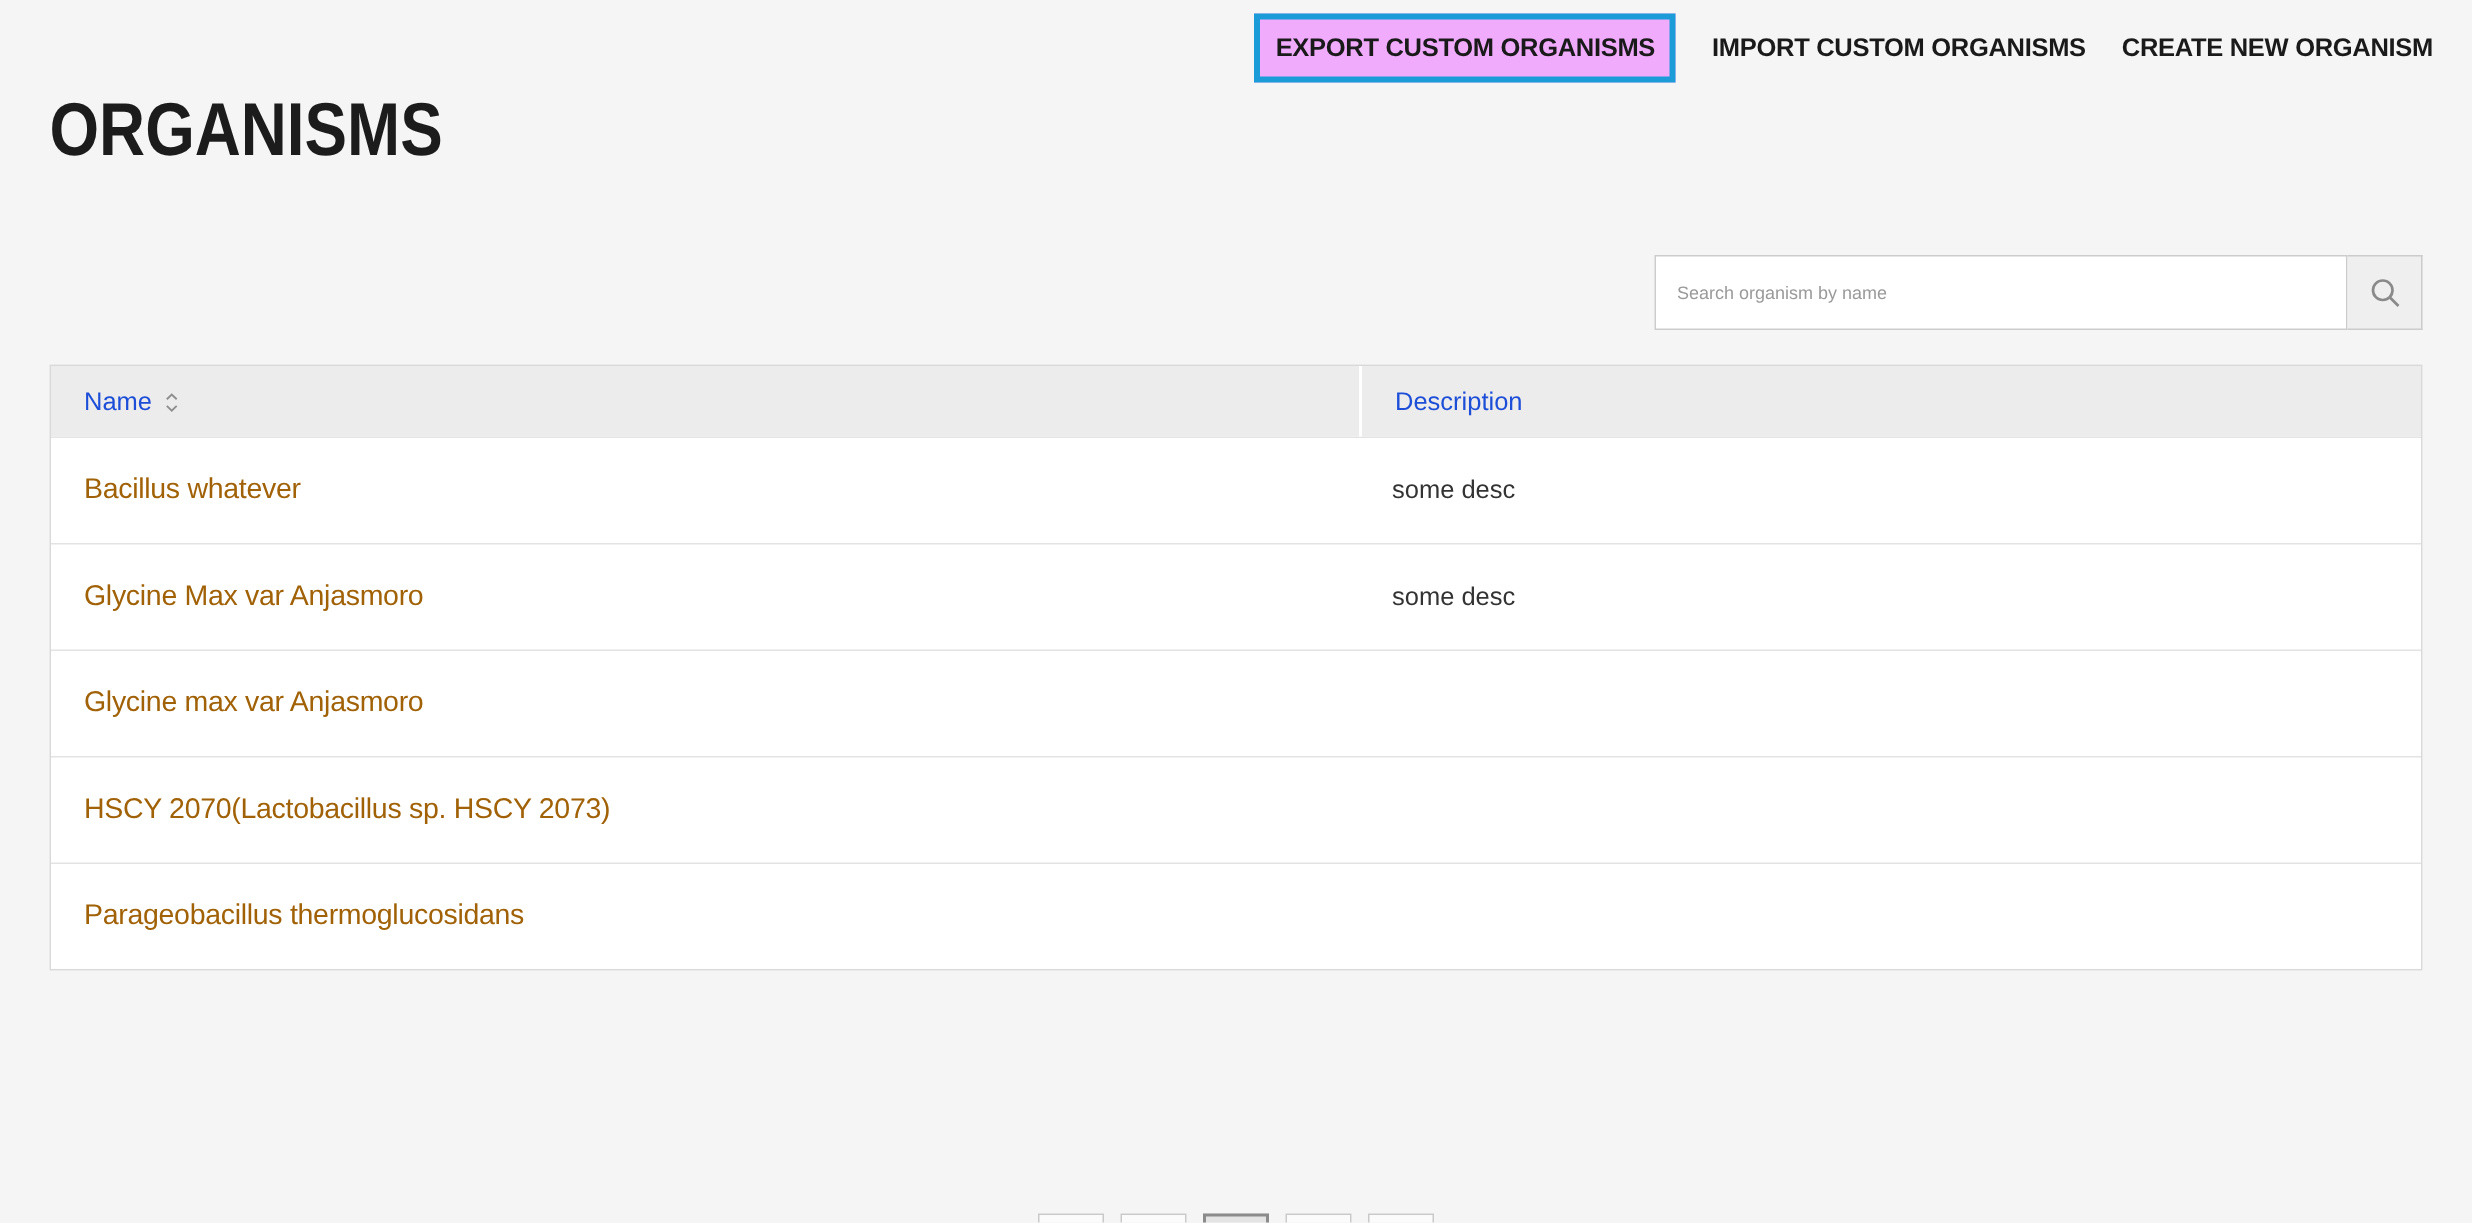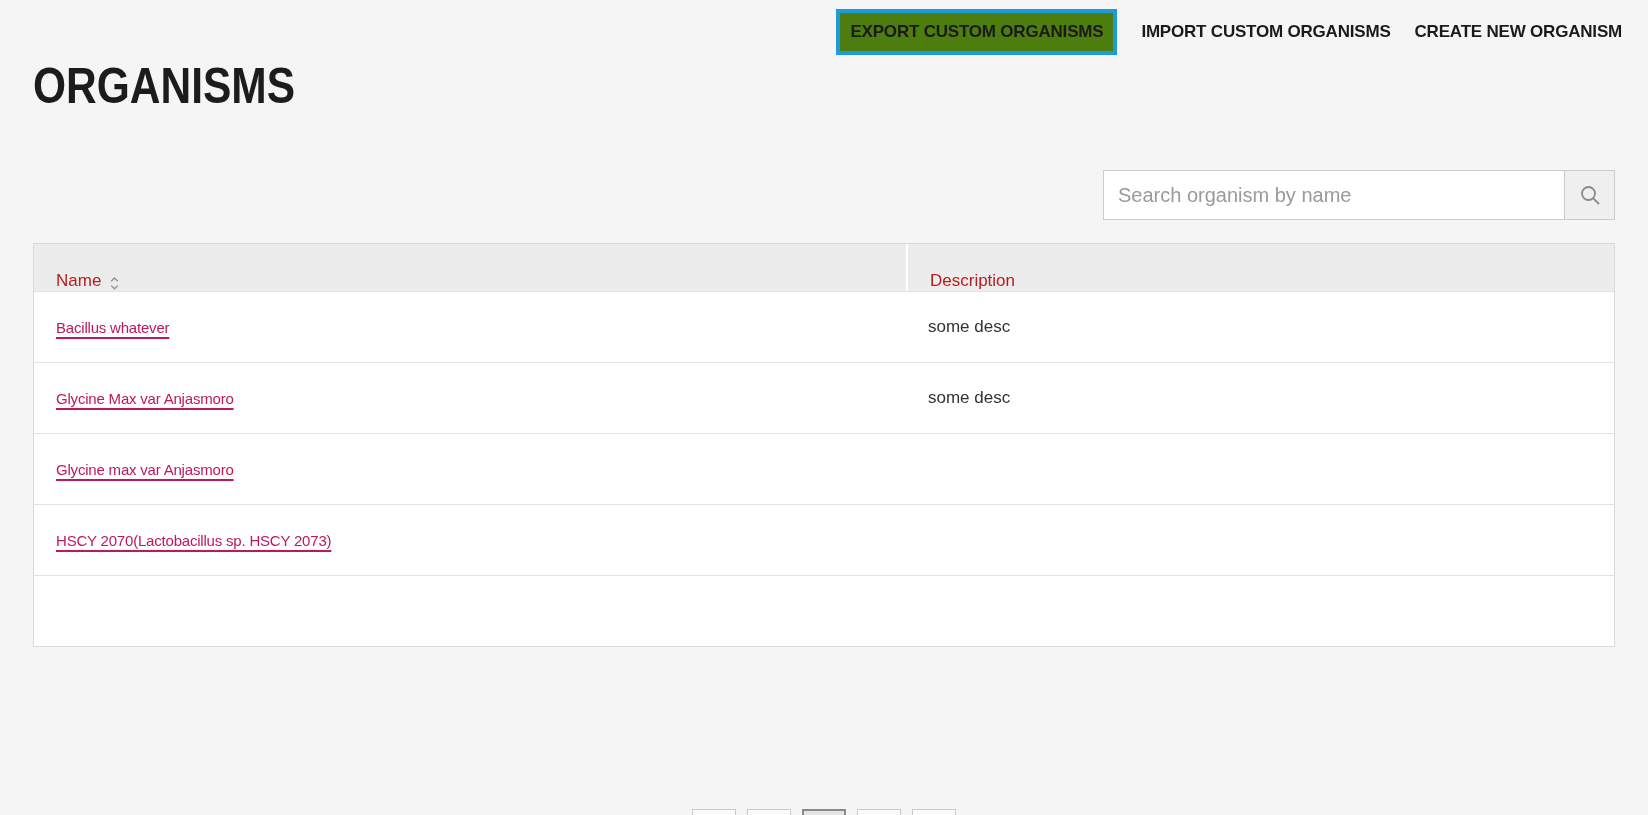--- a/index.html
+++ b/index.html
@@ -15,71 +15,71 @@
   .topnav {
     position: absolute; top: 6px; right: 26px;
     display: flex; align-items: center; gap: 24px; height: 51px;
   }
   .nav-link {
     font-size: 17px; font-weight: 700; letter-spacing: -0.2px;
     color: #1a1a1a; text-transform: uppercase; text-decoration: none;
     white-space: nowrap; cursor: pointer;
   }
   .nav-link.focused {
-    border: 4px solid #1b9cd8; background: #4d7c0f;
+    border: 4px solid #1b9cd8; background: #f0abfc;
     padding: 9px 10px;
   }
 
   
   .page-title {
     position: absolute; top: 58px; left: 33px;
     font-size: 50px; font-weight: 700; line-height: 1.15;
     letter-spacing: 0px; color: #1c1c1c;
     transform: scaleX(0.85); transform-origin: left center;
     white-space: nowrap;
   }
 
   
   .search-row {
     position: absolute; top: 170px; right: 33px;
     display: flex; height: 50px;
   }
   .search-input {
     width: 462px; height: 50px; border: 1px solid #cccccc; background: #ffffff;
-    font-family: "Liberation Sans", sans-serif; font-size: 20px; color: #333;
+    font-family: "Liberation Sans", sans-serif; font-size: 12px; color: #333;
     padding: 0 14px; outline: none;
   }
   .search-input::placeholder { color: #9a9a9a; }
   .search-btn {
     width: 50px; height: 50px; border: 1px solid #cccccc; border-left: none;
     background: #efefef; display: flex; align-items: center; justify-content: center;
     cursor: pointer;
   }
 
   
   .card {
     position: absolute; top: 243px; left: 33px; width: 1582px;
     background: #ffffff; border: 1px solid #d9d9d9;
   }
   .thead { display: flex; height: 47px; background: #ececec; }
   .th {
-    display: flex; align-items: flex-end; gap: 8px;
-    font-size: 17px; color: #b91c1c; padding-left: 22px;
+    display: flex; align-items: center; gap: 8px;
+    font-size: 17px; color: #1d4ed8; padding-left: 22px;
   }
   .th.name-col { width: 872px; flex: none; }
   .th.desc-col { flex: 1; border-left: 2px solid #ffffff; }
   .sort-icon { display: inline-flex; flex-direction: column; line-height: 0; margin-top: 2px; }
 
   .tr { display: flex; height: 71px; border-top: 1px solid #e3e3e3; background: #ffffff; }
   .td { display: flex; align-items: center; padding-left: 22px; }
   .td.name-col { width: 872px; flex: none; }
   .td.desc-col { flex: 1; font-size: 17px; color: #333333; text-align: center; }
   .org-link {
-    font-size: 15px; color: #be185d; letter-spacing: -0.2px;
-    text-decoration: underline; text-underline-offset: 4px; text-decoration-thickness: 1.5px;
+    font-size: 19px; color: #a16207; letter-spacing: -0.2px;
+    text-underline-offset: 4px; text-decoration-thickness: 1.5px;
     cursor: pointer;
   }
 
   
   .pagination {
     position: absolute; top: 809px; left: 33px; width: 1582px;
     display: flex; justify-content: center; gap: 11px;
   }
   .page-btn {
     width: 44px; height: 40px; background: #fbfbfb; border: 1px solid #c9c9c9;
@@ -152,20 +152,23 @@
 
 
         <div class="tr">
           <div class="td name-col">
             <a class="org-link">HSCY 2070(Lactobacillus sp. HSCY 2073)</a>
           </div>
           <div class="td desc-col"></div>
         </div>
 
         <div class="tr">
+          <div class="td name-col">
+            <a class="org-link">Parageobacillus thermoglucosidans</a>
+          </div>
           <div class="td desc-col"></div>
         </div>
       </div>
   </div>
 
   <div class="pagination">
       <div class="page-btn"></div>
       <div class="page-btn"></div>
       <div class="page-btn active"></div>
       <div class="page-btn"></div>

